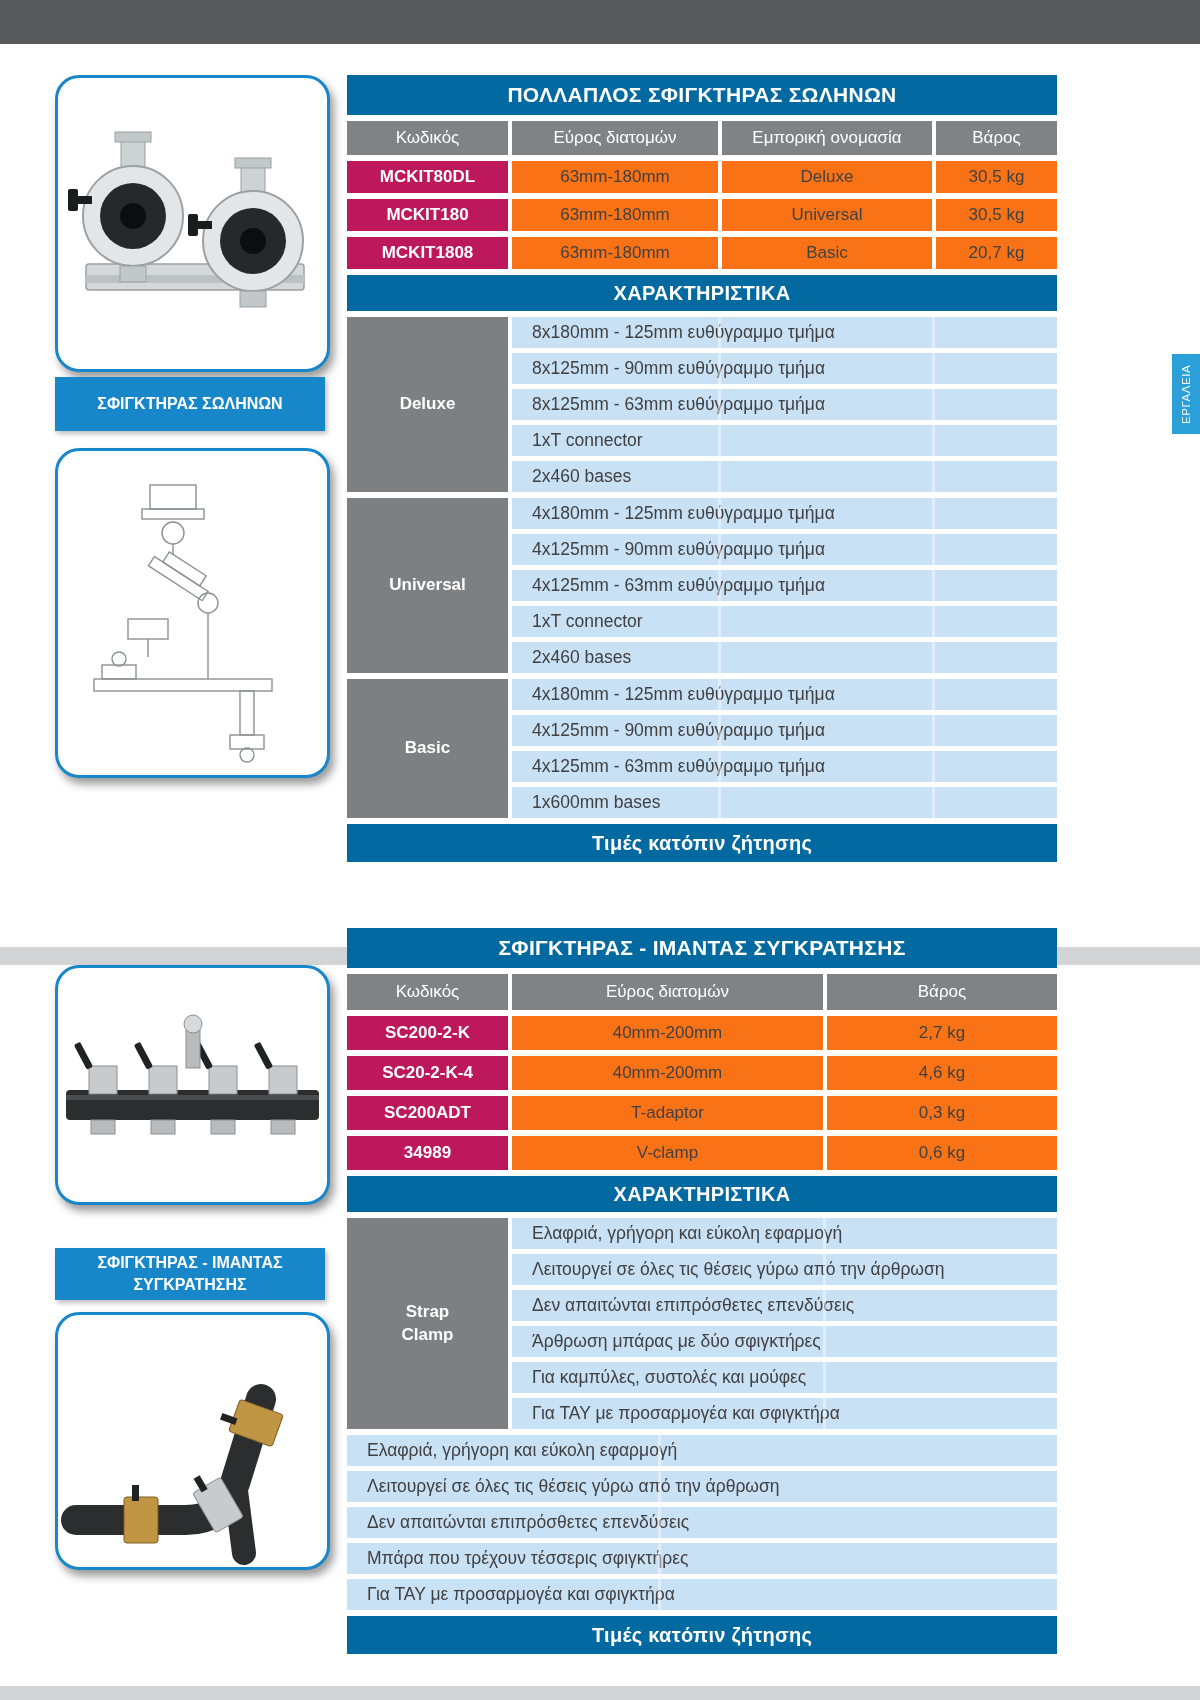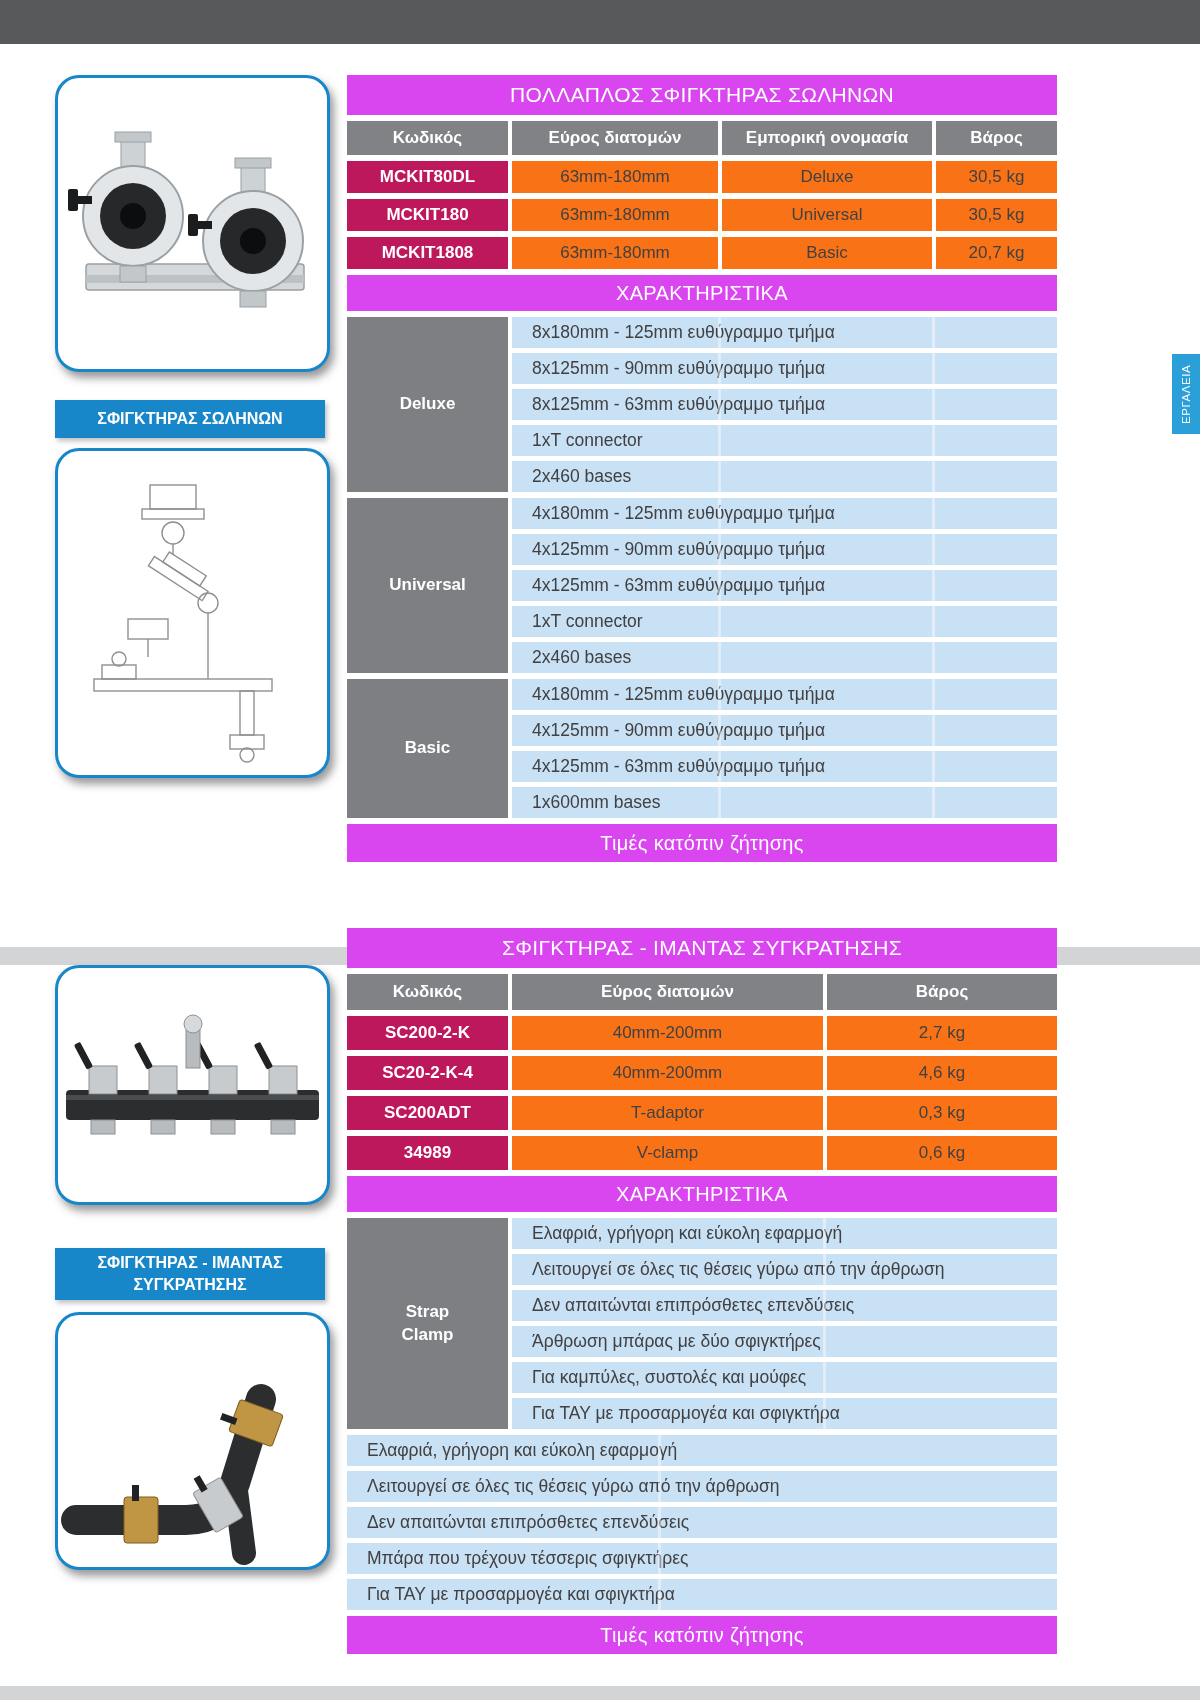--- a/index.html
+++ b/index.html
@@ -14,29 +14,29 @@
   
   .imgbox{position:absolute;background:#fff;border:3px solid #1787c9;border-radius:24px;
           box-shadow:4px 6px 9px rgba(70,70,70,.55);overflow:hidden;
           display:flex;align-items:center;justify-content:center}
   .caption{position:absolute;background:#1787c9;color:#fff;font-weight:bold;font-size:16px;
            text-align:center;display:flex;align-items:center;justify-content:center;
            padding:4px 12px;line-height:1.35;box-shadow:2px 3px 5px rgba(70,70,70,.35)}
 
   
   .tcol{position:absolute;width:710px;display:flex;flex-direction:column;gap:6px}
-  .bar{background:#d946ef;color:#fff;font-weight:normal;display:flex;align-items:center;
+  .bar{background:#0369a1;color:#fff;font-weight:bold;display:flex;align-items:center;
        justify-content:center;flex:none;letter-spacing:.3px}
   .bar.title{height:40px;font-size:21px}
   .bar.char{height:36px;font-size:20px}
   .bar.price{height:38px;font-size:20px}
 
   .trow{display:flex;gap:4px;flex:none}
   .cell{display:flex;align-items:center;justify-content:center;font-size:17px}
-  .hcell{background:#808285;color:#fff;font-weight:bold}
+  .hcell{background:#808285;color:#fff;font-weight:normal}
   .codecell{background:#be185d;color:#fff;font-weight:bold}
   .datacell{background:#f97316;color:#414042}
   .t1 .cell{height:32px}.t1.thead .cell{height:34px}
   .t2 .cell{height:34px}.t2.thead .cell{height:36px}
   .t1 .c0{width:161px;flex:none}.t1 .c1{width:206px;flex:none}.t1 .c2{width:210px;flex:none}.t1 .c3{flex:1}
   .t2 .c0{width:161px;flex:none}.t2 .c1{width:311px;flex:none}.t2 .c2{flex:1}
 
   .group{display:flex;gap:4px;flex:none}
   .glabel{width:161px;flex:none;background:#7d7f82;color:#fff;font-weight:bold;font-size:17px;
           display:flex;align-items:center;justify-content:center;text-align:center;
@@ -87,21 +87,21 @@
       <rect x="177" y="80" width="36" height="10" fill="#c2c7c9" stroke="#9aa0a4"></rect>
       <circle cx="195" cy="163" r="50" fill="#e2e6e8" stroke="#9aa0a4" stroke-width="2"></circle>
       <circle cx="195" cy="163" r="33" fill="#26282a"></circle>
       <circle cx="195" cy="163" r="13" fill="#0c0d0e"></circle>
       <rect x="138" y="143" width="16" height="8" fill="#1b1c1e"></rect>
       <rect x="130" y="136" width="10" height="22" rx="2" fill="#1b1c1e"></rect>
       <rect x="182" y="213" width="26" height="16" fill="#c2c7c9" stroke="#9aa0a4"></rect>
     </svg>
   </div>
 
-  <div class="caption" style="left:55px;top:400px;width:270px;height:38px">ΣΦΙΓΚΤΗΡΑΣ ΣΩΛΗΝΩΝ</div>
+  <div class="caption" style="left:55px;top:377px;width:270px;height:54px">ΣΦΙΓΚΤΗΡΑΣ ΣΩΛΗΝΩΝ</div>
 
   <div class="imgbox" style="left:55px;top:448px;width:275px;height:330px">
     <svg width="269" height="324" viewBox="0 0 269 324">
       <g fill="none" stroke="#8d9093" stroke-width="1.4">
         <rect x="92" y="34" width="46" height="24"></rect>
         <rect x="84" y="58" width="62" height="10"></rect>
         <circle cx="115" cy="82" r="11"></circle>
         <line x1="115" y1="93" x2="115" y2="104"></line>
         <g transform="rotate(33 120 128)">
           <rect x="88" y="122" width="64" height="11"></rect>

